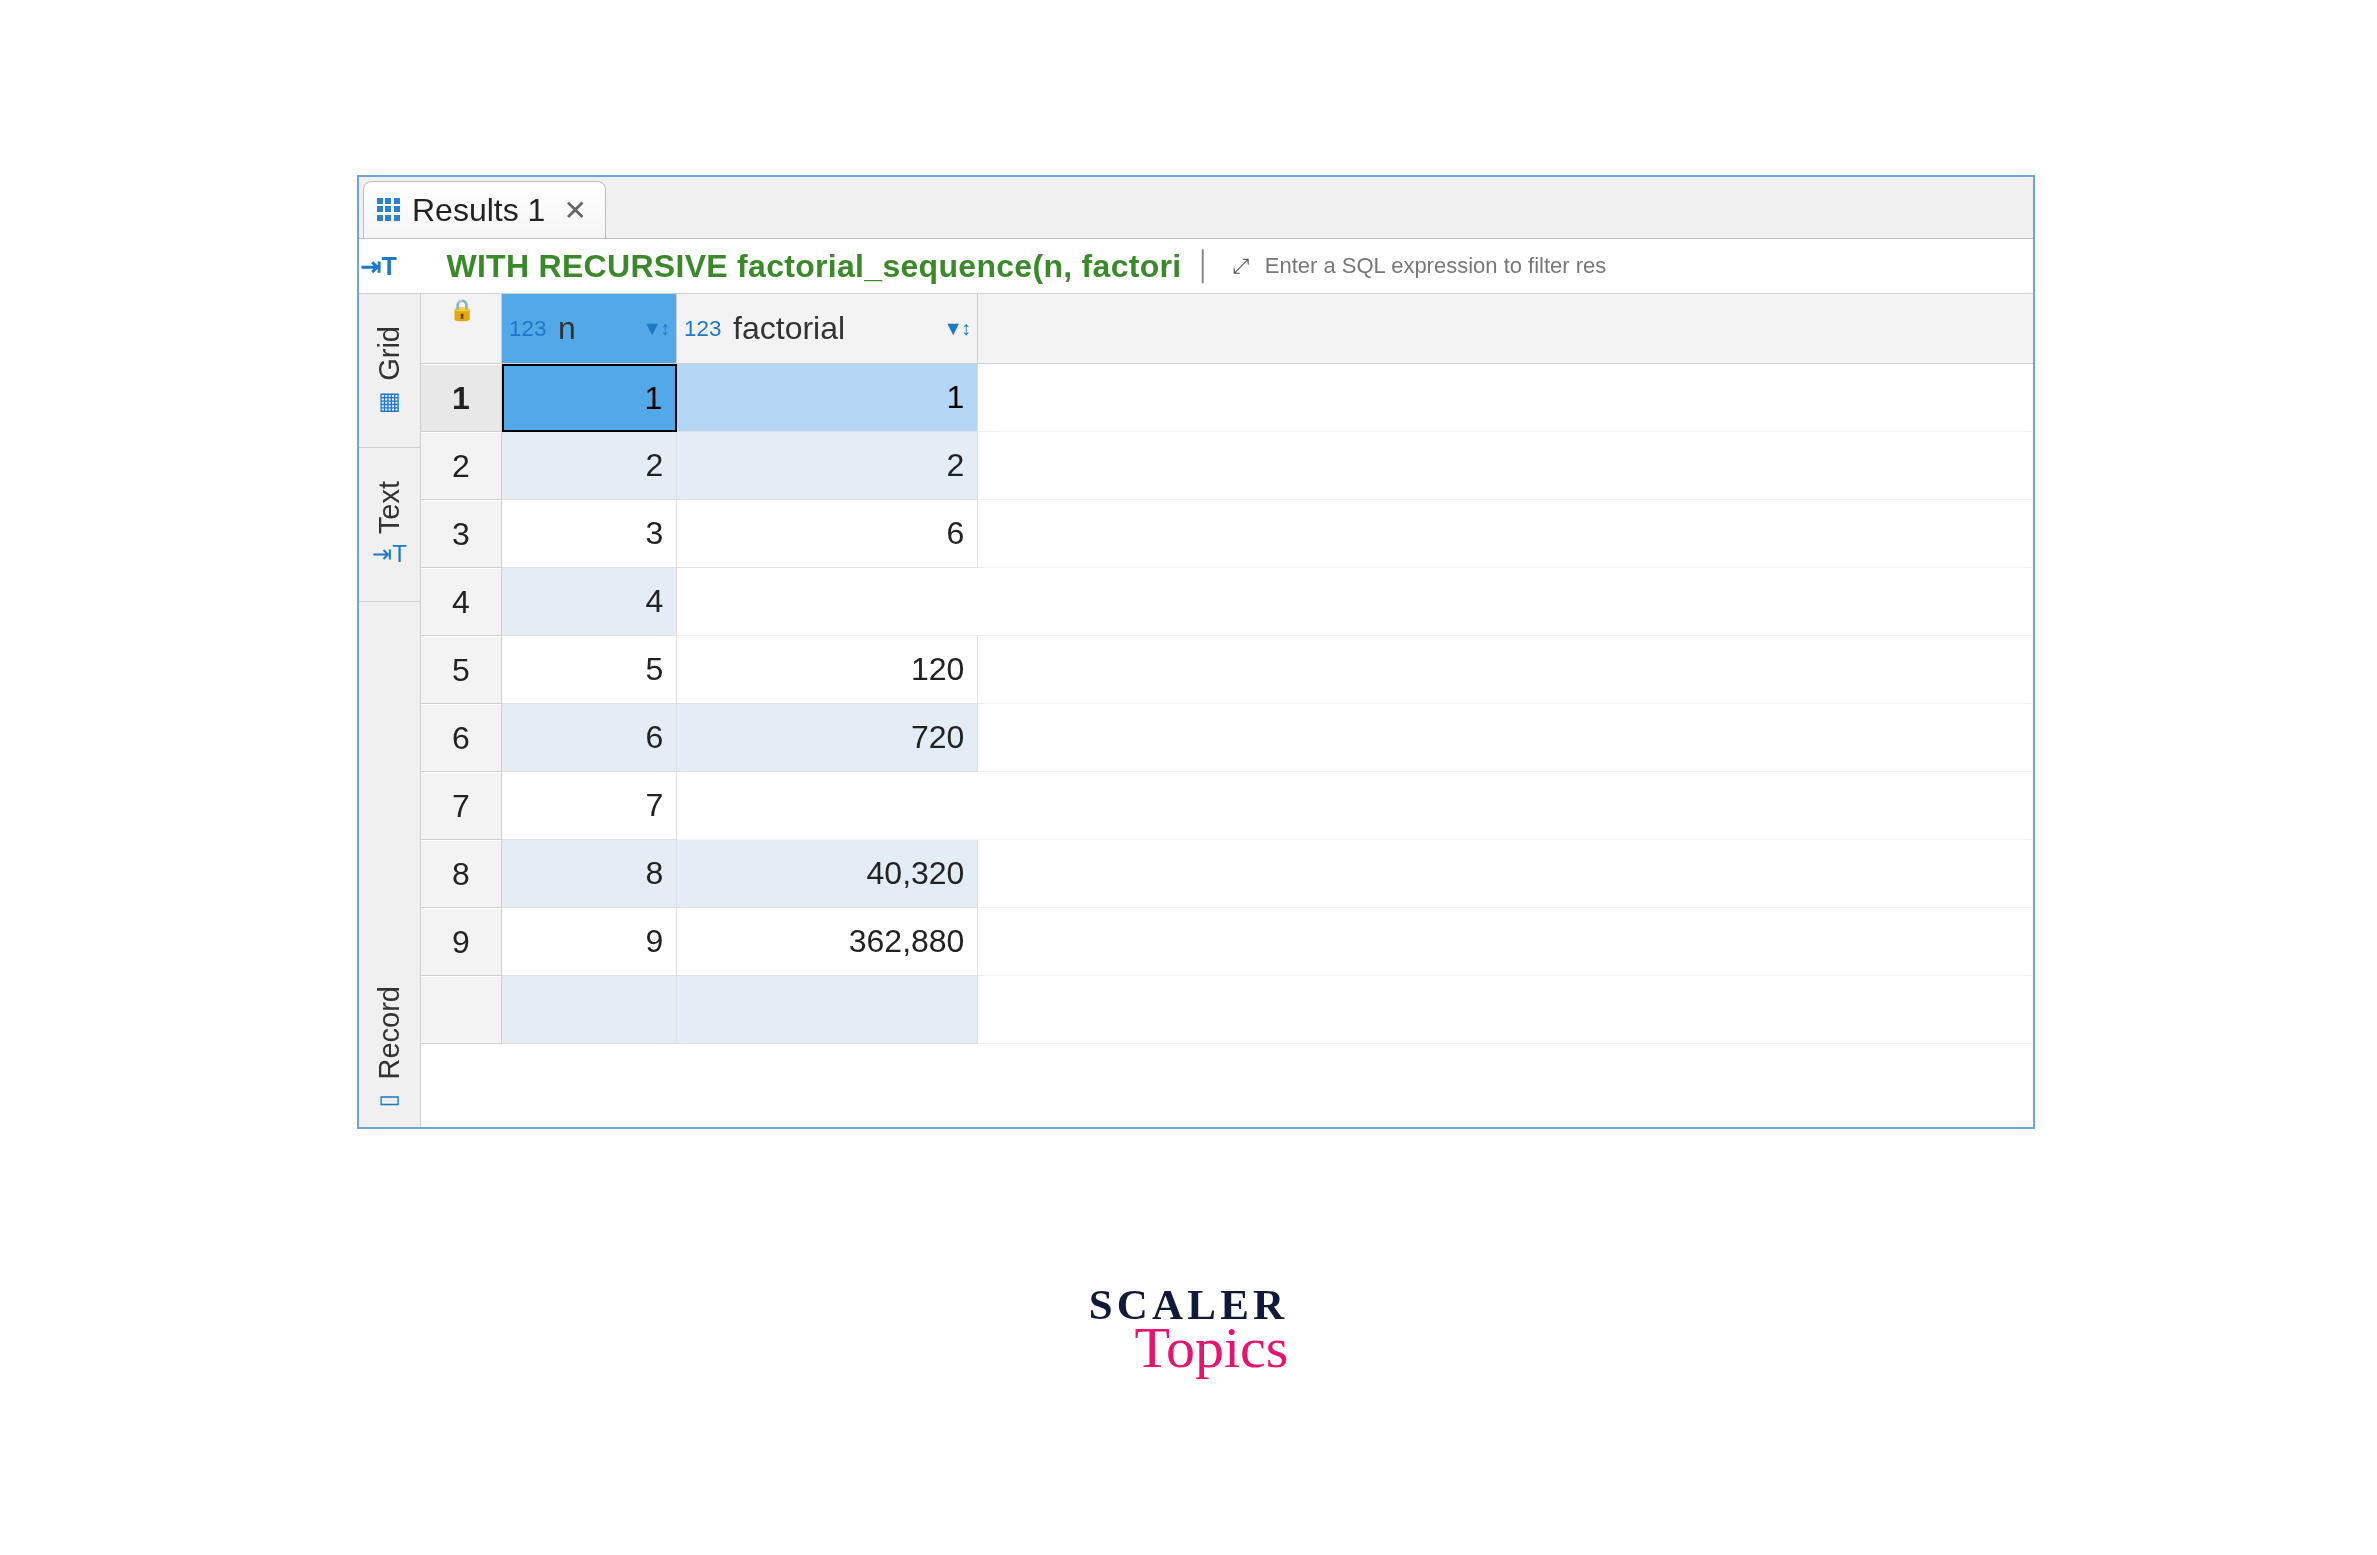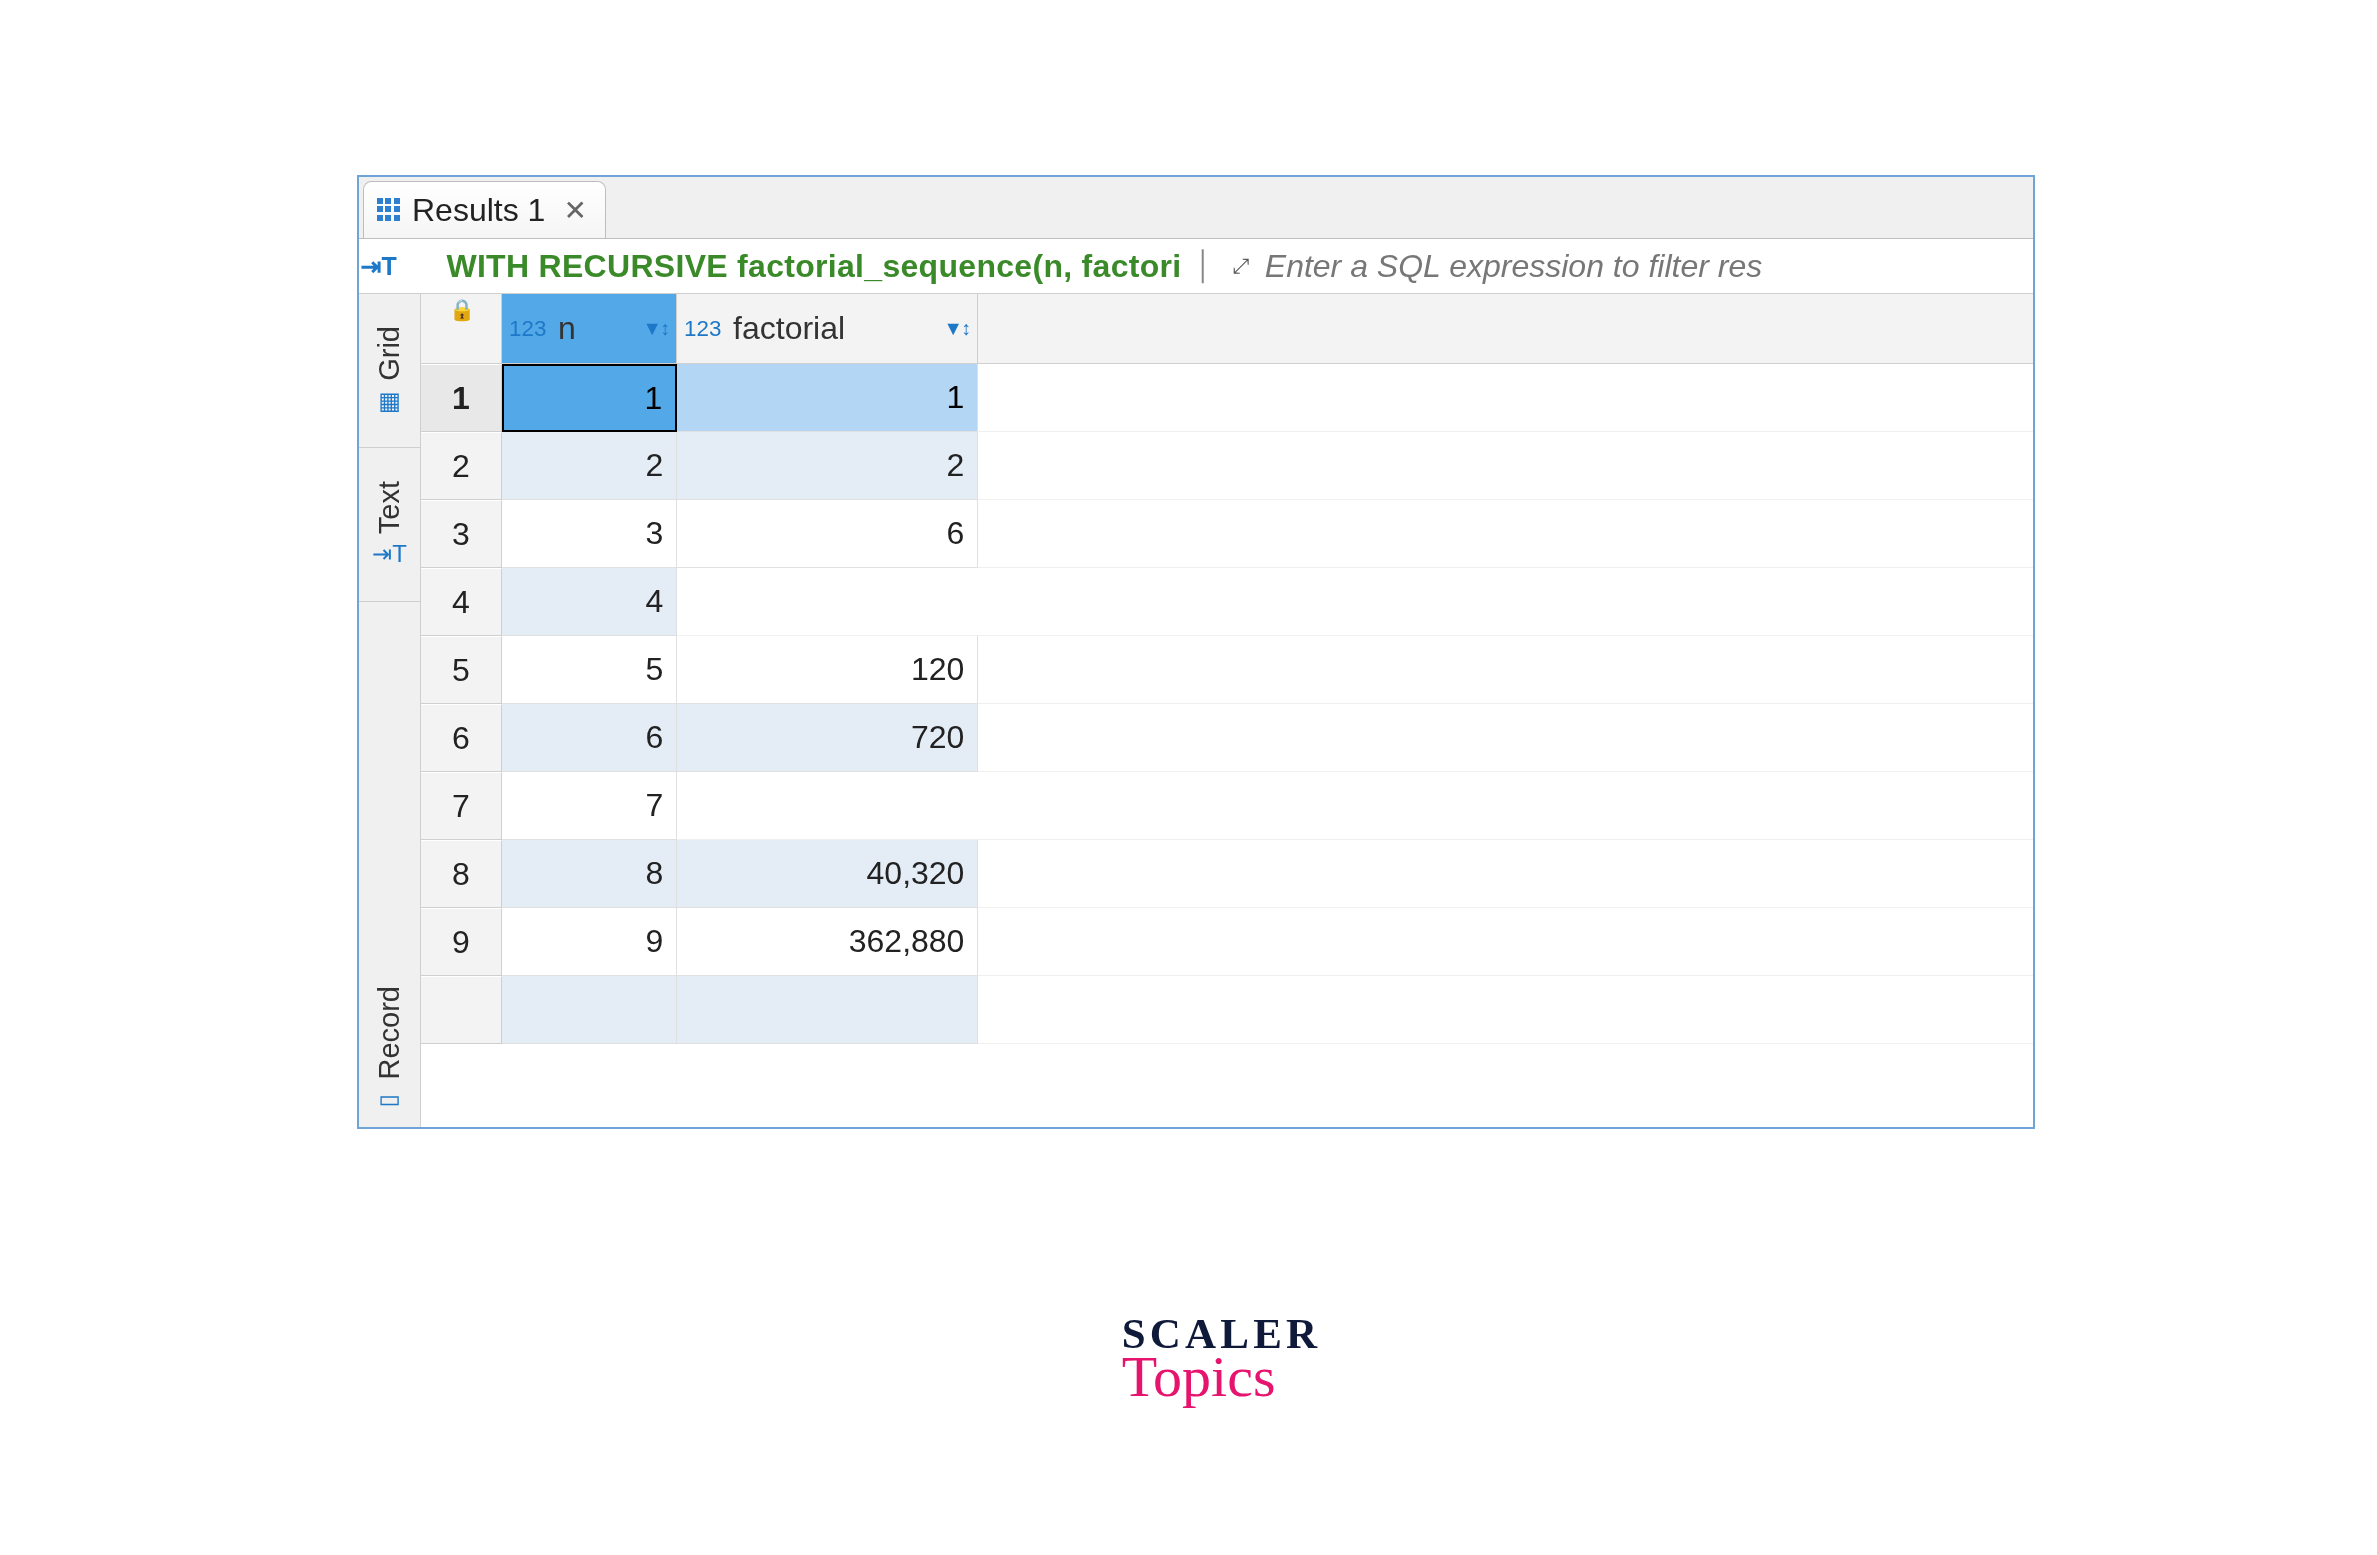--- a/index.html
+++ b/index.html
@@ -69,21 +69,21 @@
     overflow: hidden;
     white-space: nowrap;
   }
   .query-ico {
     width: 28px; height: 28px; display:inline-flex; align-items:center; justify-content:center;
     color:#1e78c8; font-size: 25px; font-weight: bold;
   }
   .query-text { color: #3a8a2a; font-weight: 700; letter-spacing: 0.3px; margin-left: 44px; }
   .divider { color:#888; font-size:28px; margin: 0 4.2px; }
   .expand-ico { width:28px;height:28px;display:inline-flex;align-items:center;justify-content:center;color:#555;font-size:21px;}
-  .filter-placeholder { color:#777; font-style: italic; font-size: 32px; }
+  .filter-placeholder { color:#777; font-size: 22px; }
 
   
   .body {
     display: flex;
     height: calc(100% - 62px - 55px);
     background: #ffffff;
   }
 
   .sidetabs {
     width: 62px;
@@ -206,24 +206,23 @@
   }
   .row.selected .cell-fact {
     background: #b2d6f4 !important;
     color: #000;
   }
 
   
   .watermark {
     position: absolute;
     left: 50%;
-    top: 1309px;
+    top: 1280px;
     transform: translateX(-50%);
-    text-align: left;
-    margin-left: 33px;
+    text-align: right;
   }
   .watermark .sc {
     font-family: Georgia, serif;
     font-weight: 900;
     font-size: 43px;
     letter-spacing: 4.2px;
     color: #0f1a3a;
   }
   .watermark .tp {
     font-family: "Brush Script MT","Segoe Script",cursive;

